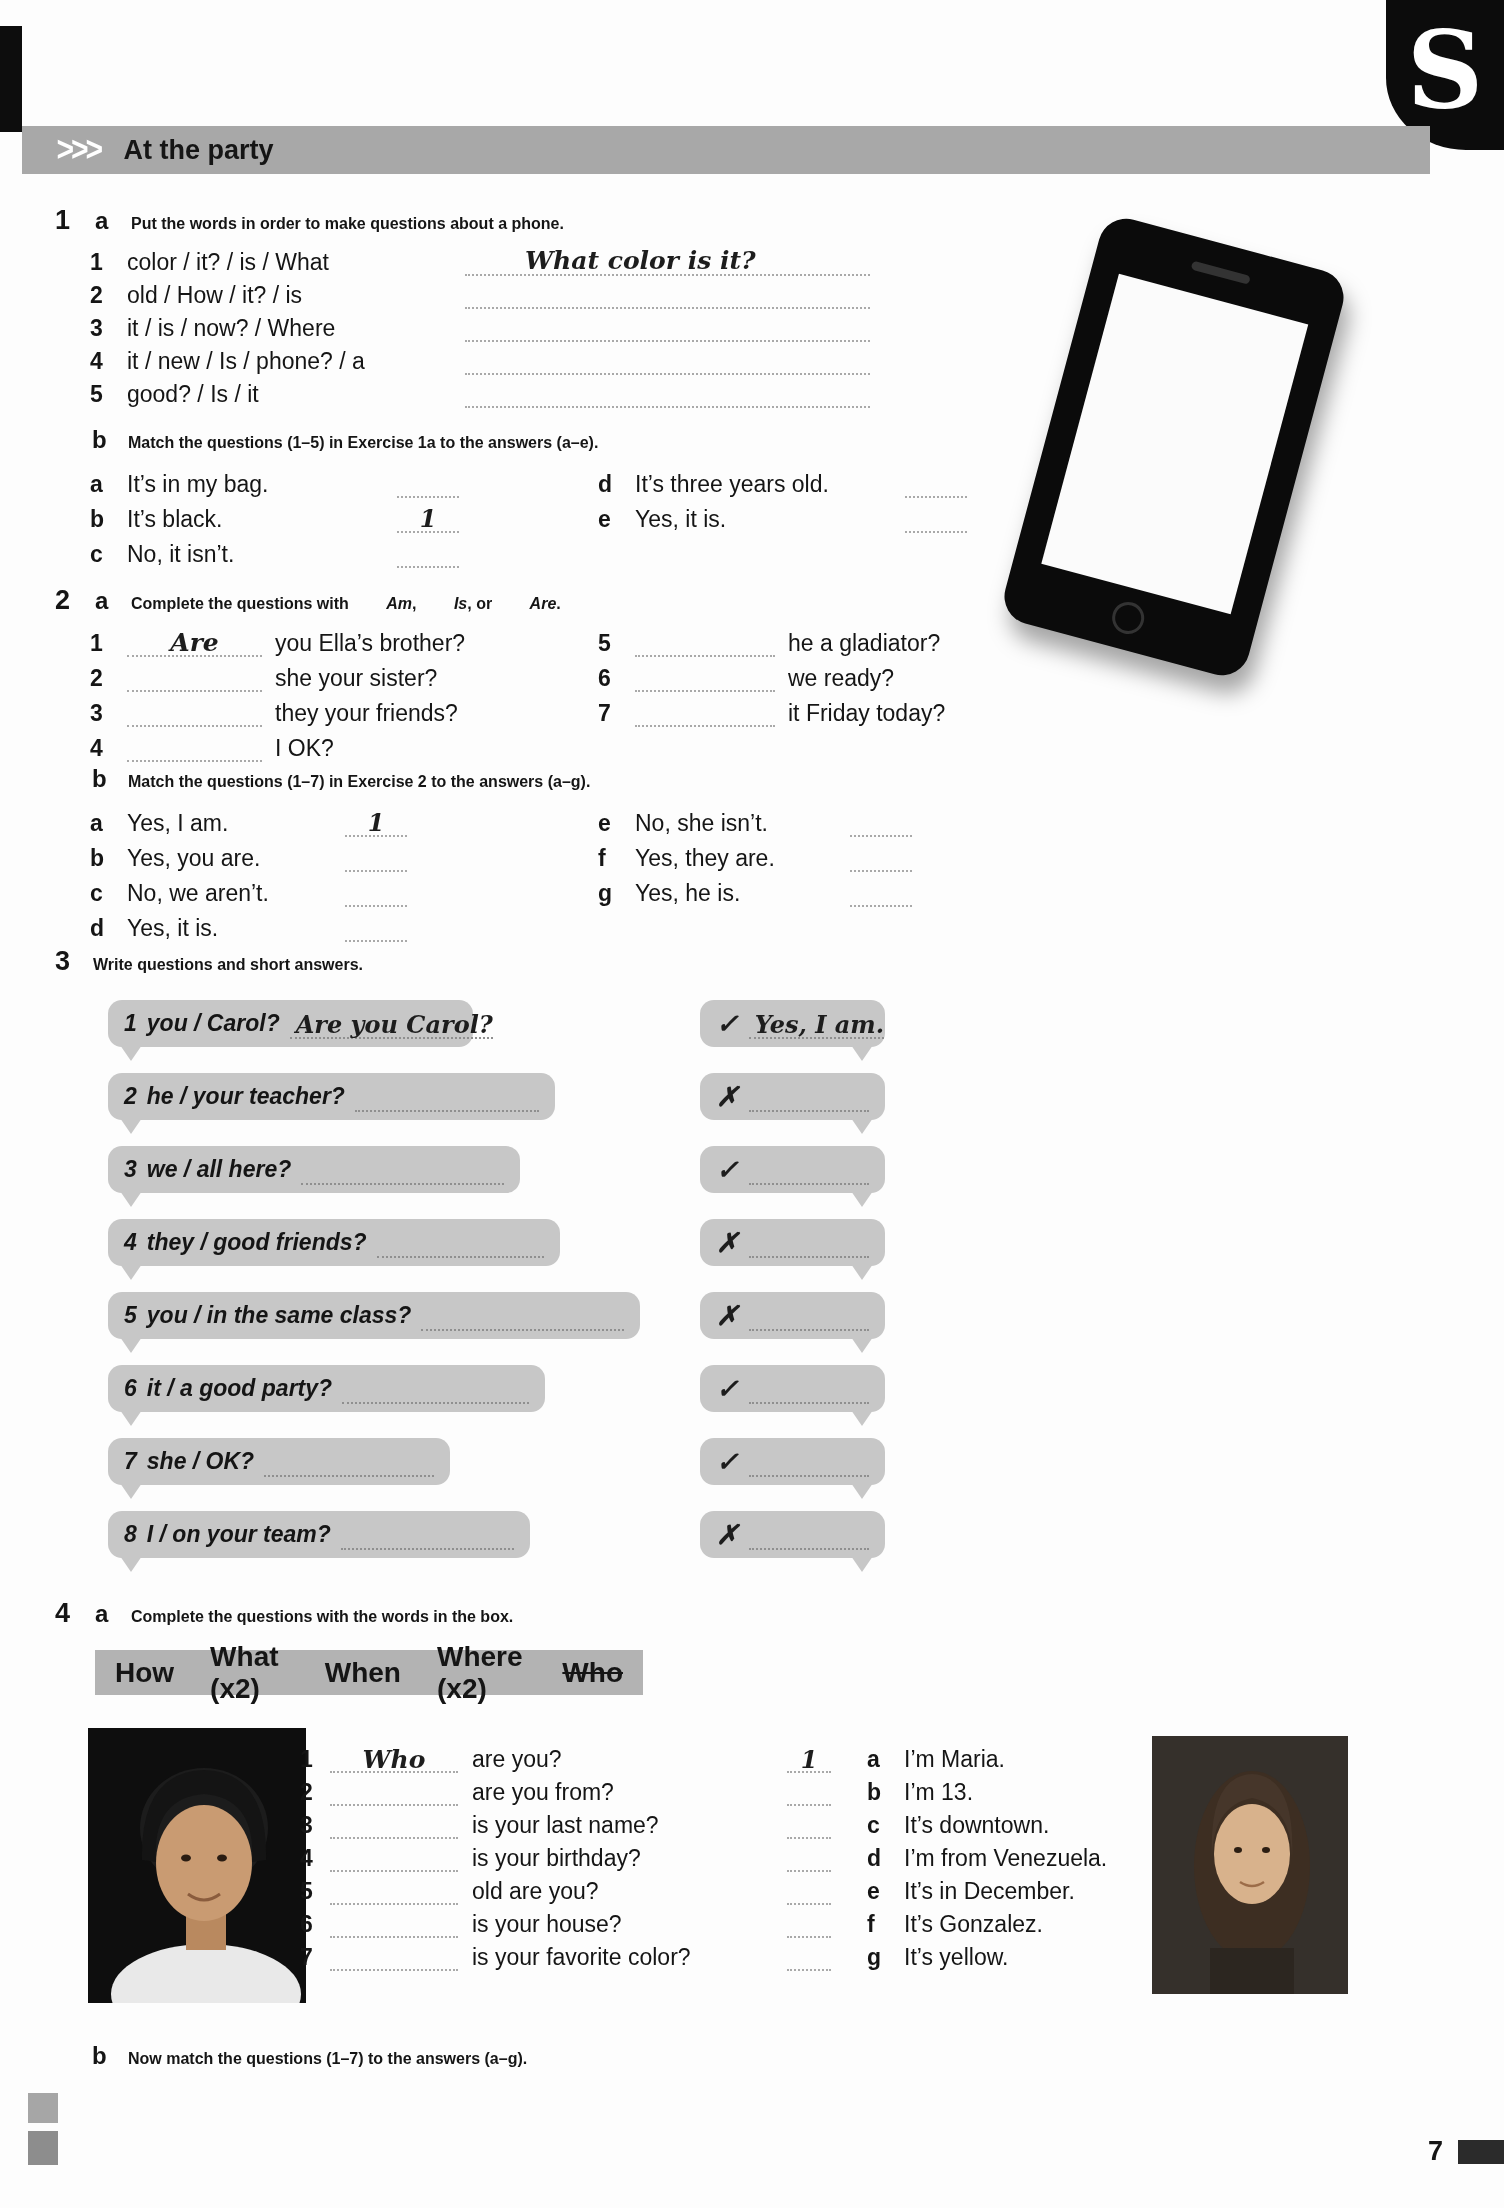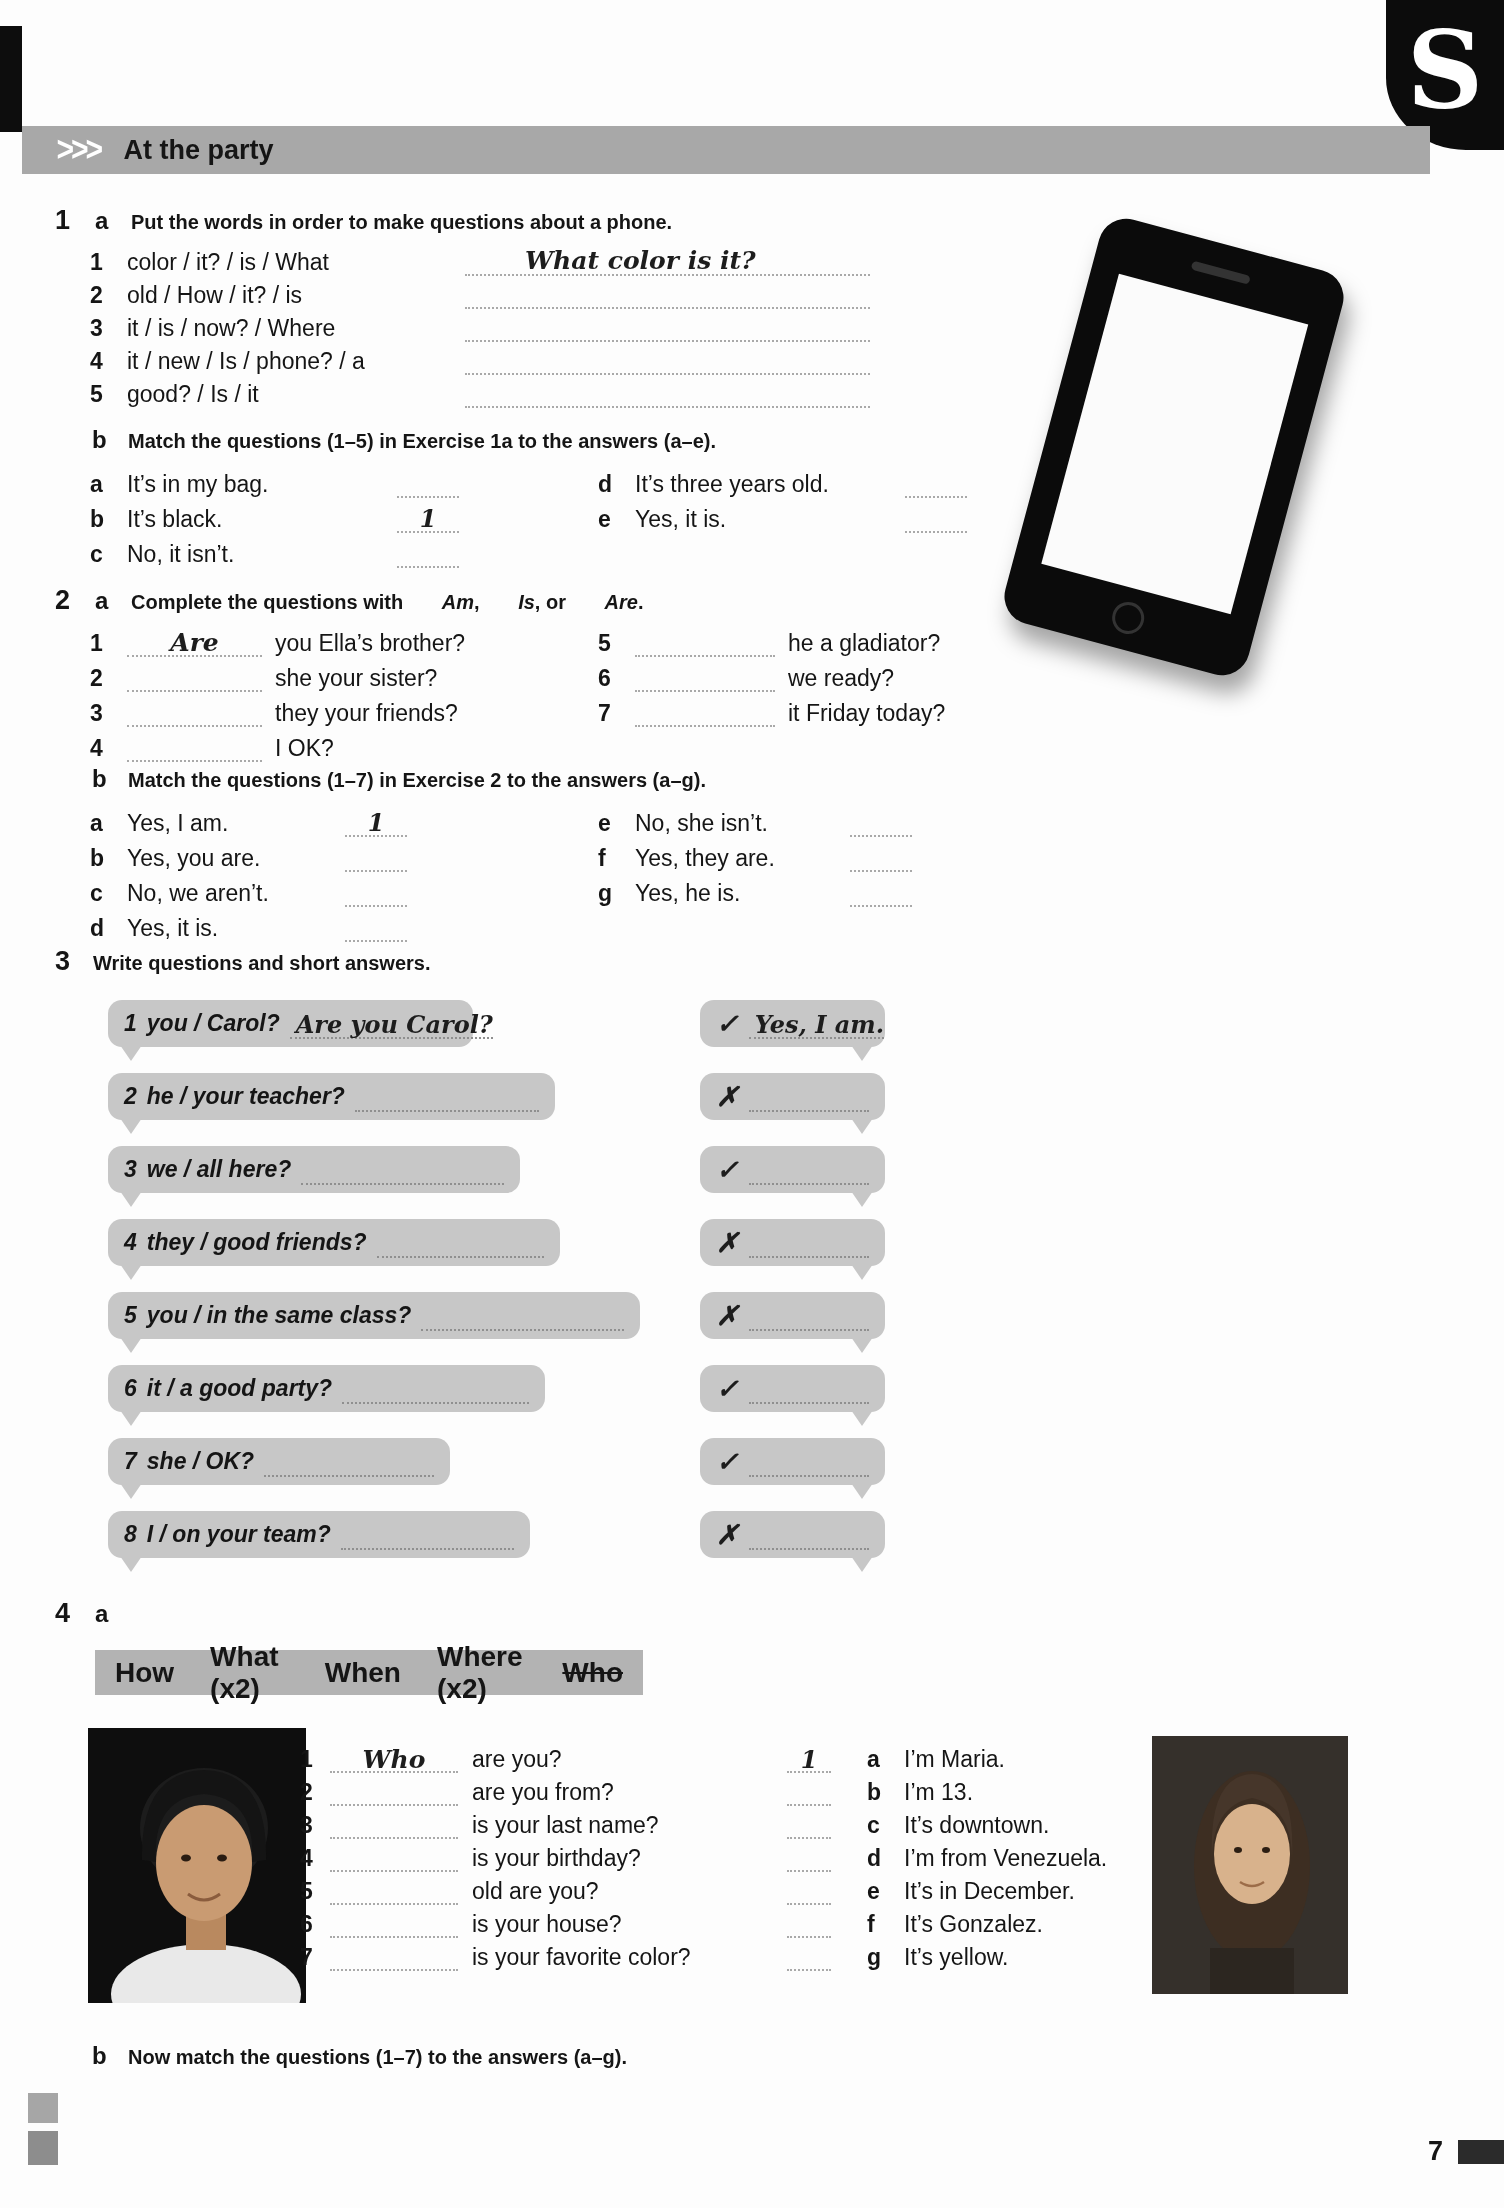--- a/index.html
+++ b/index.html
@@ -17,21 +17,21 @@
   .corner-s span { color:#fff; font-size:106px; font-weight:700; font-family:"DejaVu Serif", serif; line-height:1; padding-bottom:10px; }
   .banner { position:absolute; top:126px; left:22px; width:1408px; height:48px; background:#a8a8a8; display:flex; align-items:center; padding-left:34px; }
   .chev { font-weight:900; font-style:italic; color:#ffffff; font-size:30px; letter-spacing:-3px; margin-right:24px; transform:scaleY(1.15); }
   .banner-title { font-size:27px; font-weight:700; }
 
   
   .h-row { position:absolute; display:flex; align-items:baseline; }
   .exnum { font-size:27px; font-weight:700; width:40px; }
   .exnum.narrow { width:38px; }
   .exlet { font-size:24px; font-weight:700; width:36px; }
-  .extitle { font-size:20px; font-weight:700; white-space:nowrap; }
+  .extitle { font-size:16px; font-weight:700; white-space:nowrap; }
 
   
   .order-list { position:absolute; top:243px; left:90px; }
   .order-item { display:flex; align-items:flex-end; height:33px; font-size:23px; }
   .inum { width:37px; font-weight:700; }
   .iprompt { width:338px; }
   .ans-line { width:405px; border-bottom:2px dotted #a9a9a9; height:30px; display:flex; align-items:flex-end; padding-left:60px; }
   .ans-line .hand { font-size:25px; line-height:26px; white-space:nowrap; }
 
   
@@ -393,20 +393,21 @@
   <div class="bubble right" style="top:1511px; left:700px; width:185px;">
     <span class="bmark hand">✗</span>
     <span class="bline">
         <span class="hand"></span>
       </span>
   </div>
 
   <div class="h-row" style="top:1598px; left:55px;">
     <span class="exnum">4</span>
     <span class="exlet">a</span>
+    <span class="extitle">Complete the questions with the words in the box.</span>
   </div>
 
   <div class="wordbox">
     <span>How</span>
     <span>What (x2)</span>
     <span>When</span>
     <span>Where (x2)</span>
     <span class="struck">Who</span>
   </div>
 

